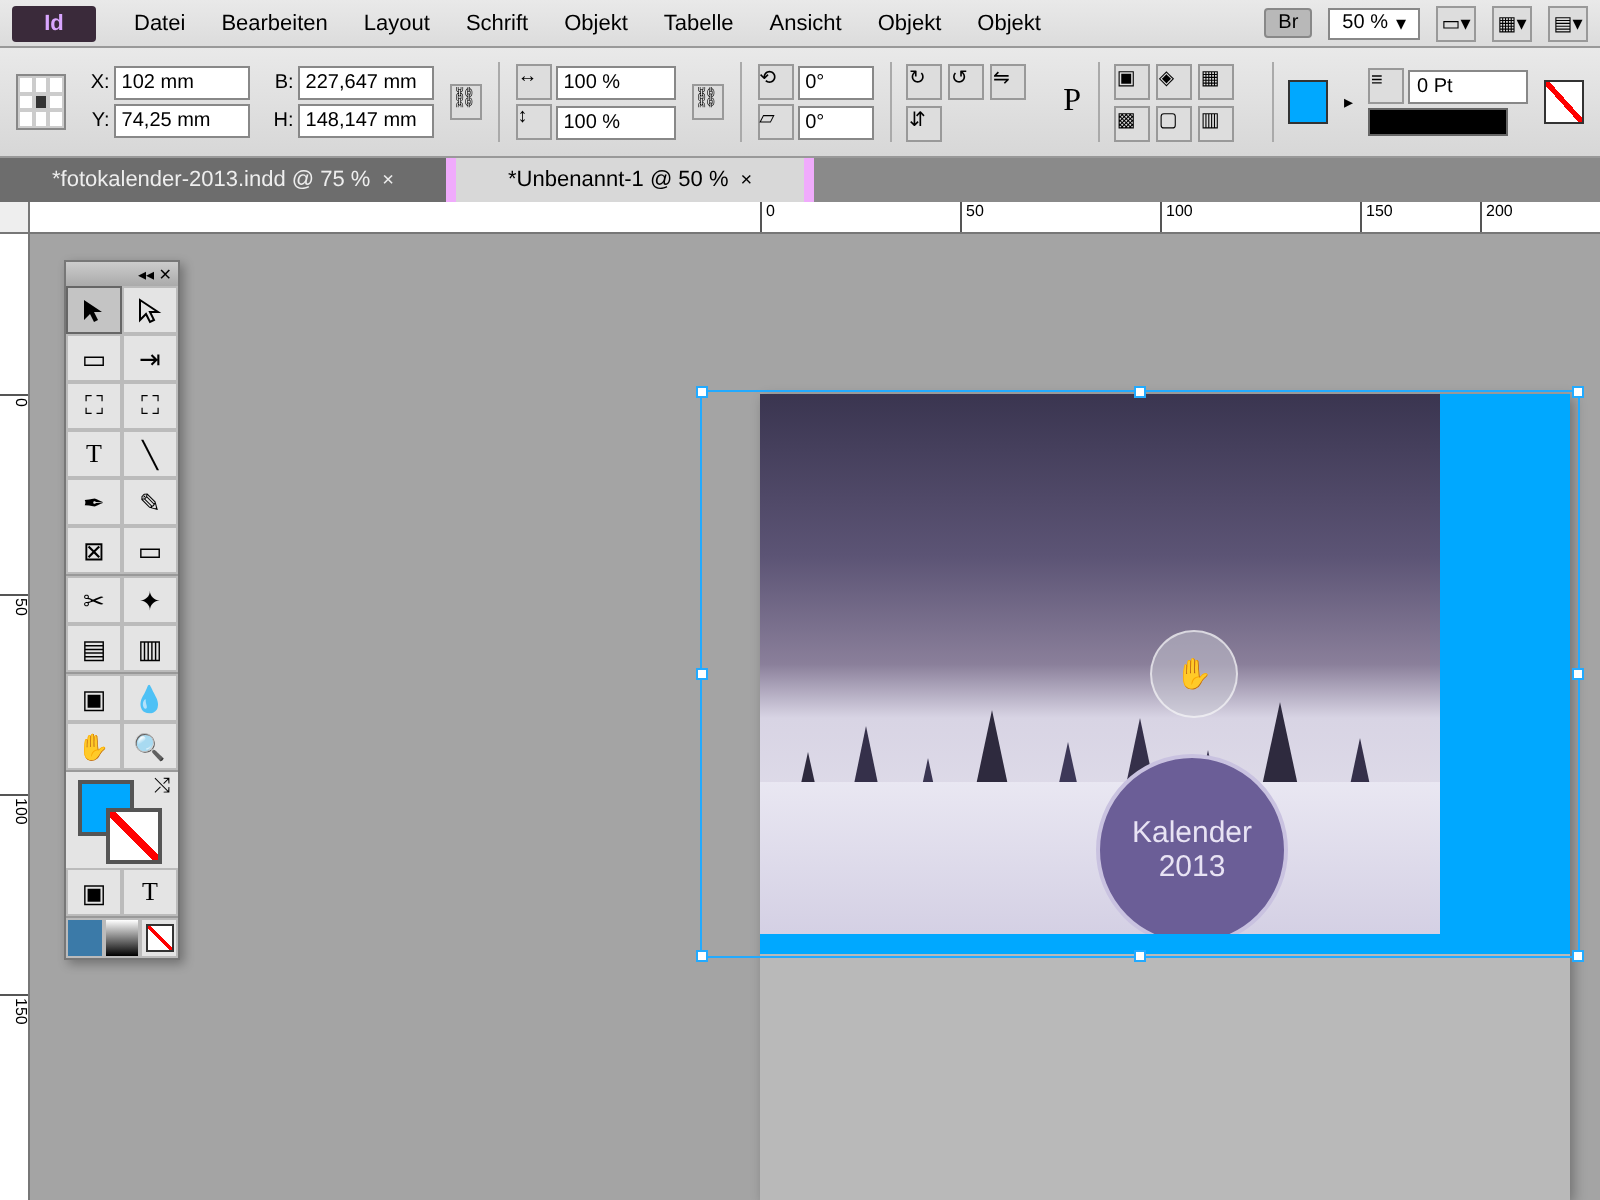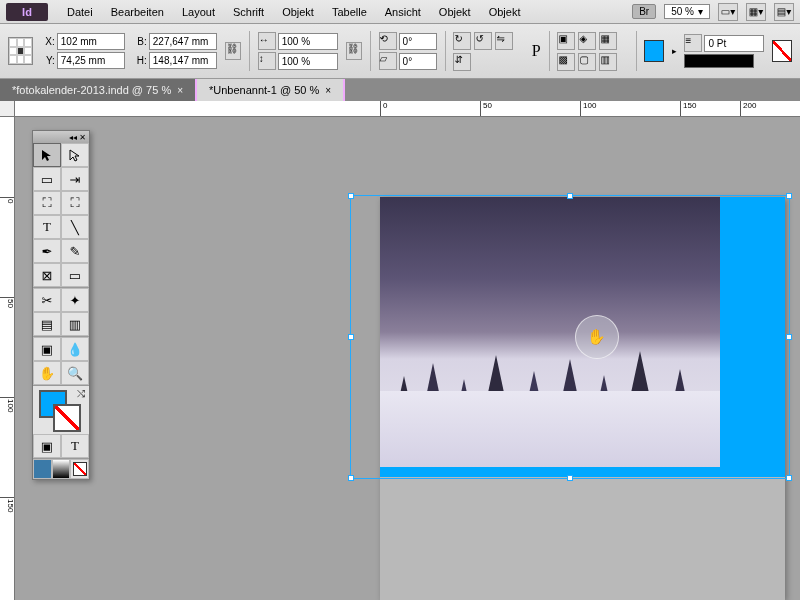--- a/index.html
+++ b/index.html
@@ -26,21 +26,21 @@
 .pct-input { width: 60px; height: 17px; background: #fff; border: 1px solid #888; padding: 0 3px; font-size: 10px; }
 .sep { width: 1px; height: 40px; background: #aaa; }
 .icon-cluster { display: flex; gap: 3px; flex-wrap: wrap; width: 80px; }
 .tiny-icon { width: 18px; height: 18px; background: #ddd; border: 1px solid #999; }
 .fill-swatch { width: 22px; height: 22px; background: #00a8ff; border: 1px solid #333; }
 .stroke-none { width: 22px; height: 22px; background: #fff; border: 1px solid #333; position: relative; }
 .stroke-none::after { content: ""; position: absolute; left: 0; top: 0; right: 0; bottom: 0; background: linear-gradient(to top right, transparent 45%, red 45%, red 55%, transparent 55%); }
 
 
 .doctabs { height: 22px; background: #8a8a8a; display: flex; align-items: flex-end; font-size: 11px; }
-.doctab { height: 22px; padding: 0 12px; display: flex; align-items: center; gap: 6px; border-right: 2px solid #f0abfc; color: #000; }
+.doctab { height: 22px; padding: 0 26px; display: flex; align-items: center; gap: 6px; border-right: 5px solid #f0abfc; color: #000; }
 .doctab.inactive { background: #6d6d6d; color: #eee; }
 .doctab.active { background: #d8d8d8; }
 .close-x { font-size: 10px; cursor: pointer; }
 
 
 .ruler-h { position: absolute; left: 15px; right: 0; top: 101px; height: 16px; background: #fff; border-bottom: 1px solid #777; font-size: 8px; overflow: hidden; }
 .ruler-h .tick { position: absolute; top: 0; height: 16px; border-left: 1px solid #555; padding-left: 2px; }
 
 .ruler-v { position: absolute; left: 0; top: 117px; bottom: 0; width: 15px; background: #fff; border-right: 1px solid #777; font-size: 8px; overflow: hidden; }
 .ruler-v .tick { position: absolute; left: 0; width: 15px; border-top: 1px solid #555; writing-mode: vertical-rl; text-orientation: mixed; padding-top: 1px; }
@@ -230,20 +230,24 @@
         <div class="tree" style="left:22%; border-width:0 9px 42px 9px; border-color:transparent transparent #3a3552 transparent"></div>
         <div class="tree" style="left:30%; border-width:0 14px 66px 14px; border-color:transparent transparent #2e2a3e transparent"></div>
         <div class="tree" style="left:42%; border-width:0 11px 50px 11px; border-color:transparent transparent #3d3858 transparent"></div>
         <div class="tree" style="left:52%; border-width:0 13px 62px 13px; border-color:transparent transparent #35304a transparent"></div>
         <div class="tree" style="left:63%; border-width:0 10px 46px 10px; border-color:transparent transparent #3a3552 transparent"></div>
         <div class="tree" style="left:72%; border-width:0 15px 70px 15px; border-color:transparent transparent #2e2a3e transparent"></div>
         <div class="tree" style="left:85%; border-width:0 11px 52px 11px; border-color:transparent transparent #35304a transparent"></div>
       </div>
       <div class="snow-ground"></div>
       <div class="hand-cursor">✋</div>
+      <div class="title-circle">
+        <span>Kalender</span>
+        <span>2013</span>
+      </div>
     </div>
   </div>
 
   <div class="selection" style="left:335px; top:78px; width:440px; height:284px;">
     <div class="handle" style="left:-3px; top:-3px"></div>
     <div class="handle" style="left:50%; top:-3px; margin-left:-3px"></div>
     <div class="handle" style="right:-3px; top:-3px"></div>
     <div class="handle" style="left:-3px; top:50%; margin-top:-3px"></div>
     <div class="handle" style="right:-3px; top:50%; margin-top:-3px"></div>
     <div class="handle" style="left:-3px; bottom:-3px"></div>

